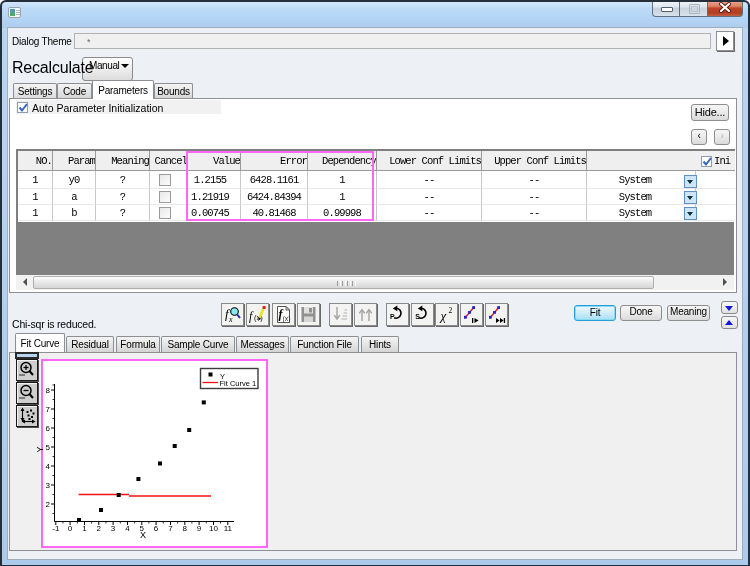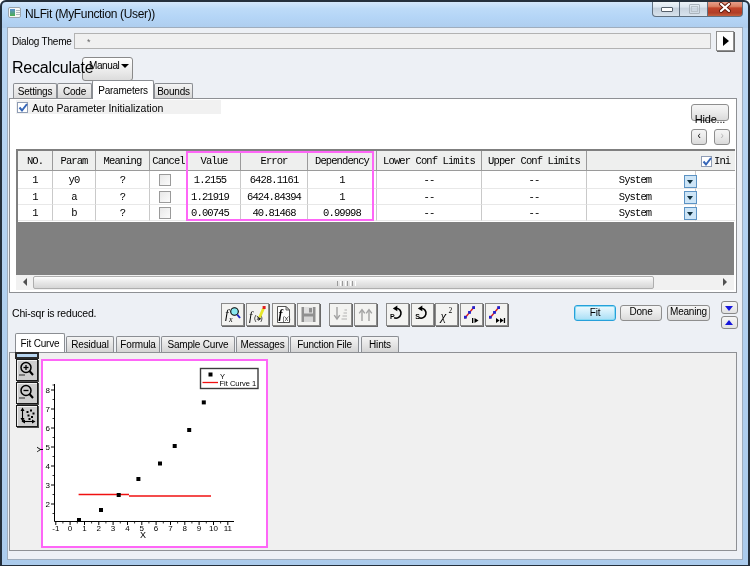--- a/index.html
+++ b/index.html
@@ -35,21 +35,21 @@
 .cb{position:absolute;width:11px;height:11px;background:#fff;border:1px solid #8e9cb4;box-sizing:border-box;z-index:6;}
 .cb.gray{width:12px;height:12px;background:linear-gradient(135deg,#e8e8e8,#fbfbfb);border-color:#9a9a9a;}
 .cb svg{position:absolute;left:-1px;top:-2px;}
 
 .pbtn{position:absolute;box-sizing:border-box;border:1px solid #8e8e8e;border-radius:3px;background:linear-gradient(#f5f5f5,#ececec 45%,#dadada);font-size:10px;letter-spacing:-0.2px;text-align:center;color:#000;z-index:6;white-space:nowrap;}
 
 #tbl{position:absolute;left:16px;top:149px;width:719px;height:73px;z-index:5;overflow:hidden;}
 #tbl .outer{position:absolute;left:0;top:0;width:2000px;height:2px;background:#7f7f7f;}
 #tbl .outerl{position:absolute;left:0;top:0;width:2px;height:73px;background:#7f7f7f;}
 #thead{position:absolute;left:2px;top:2px;height:20px;width:2000px;background:#eeefee;border-bottom:1px solid #9a9a9a;box-sizing:border-box;}
-.hc{position:absolute;top:0;height:19px;border-right:1px solid #9a9a9a;box-sizing:border-box;font-family:"Liberation Mono",monospace;font-size:10.5px;letter-spacing:-0.9px;text-align:center;padding-top:4px;white-space:nowrap;overflow:hidden;}
+.hc{position:absolute;top:0;height:19px;border-right:1px solid #9a9a9a;box-sizing:border-box;font-family:"Liberation Mono",monospace;font-size:10.5px;letter-spacing:-0.9px;text-align:right;padding-top:4px;white-space:nowrap;overflow:hidden;}
 .trow{position:absolute;left:2px;width:2000px;background:#fff;}
 .tc{position:absolute;top:0;height:100%;border-right:1px solid #c9c9c9;border-bottom:1px solid #e8e8e8;box-sizing:border-box;font-family:"Liberation Mono",monospace;font-size:10.5px;letter-spacing:-0.9px;text-align:center;white-space:nowrap;overflow:hidden;}
 #magenta{position:absolute;left:186px;top:151px;width:188px;height:70px;border:2px solid #fe66f7;box-sizing:border-box;z-index:7;}
 
 .dd{position:absolute;width:13px;height:13px;background:#cde5f7;border:1px solid #5c93c4;box-sizing:border-box;z-index:7;}
 .dd .tri{position:absolute;left:2px;top:4px;width:0;height:0;border-top:4px solid #10303f;border-left:3.5px solid transparent;border-right:3.5px solid transparent;}
 #grayarea{position:absolute;left:16px;top:222px;width:718px;height:53px;background:#808080;z-index:5;}
 
 #hscroll{position:absolute;left:16px;top:275px;width:718px;height:15px;background:#f1f1f1;z-index:5;}
 #hthumb{position:absolute;left:17px;top:1px;width:621px;height:13px;border:1px solid #aeaeae;border-radius:2px;background:linear-gradient(#fdfdfd,#e9e9e9 45%,#d6d6d6);box-sizing:border-box;}
@@ -67,21 +67,20 @@
 </style>
 </head>
 <body>
 <div id="win">
   <div id="frame"></div>
   <div id="titlebar"></div>
   <div id="title-ico">
       <div class="g"></div>
       <div class="l"></div>
     </div>
-  <div id="title-txt">NLFit (MyFunction (User))</div>
   <div class="wbtn" id="btn-min">
       <div class="ic"></div>
     </div>
   <div class="wbtn" id="btn-max">
       <div class="ic"></div>
     </div>
   <div class="wbtn" id="btn-close">
       <svg width="34" height="16" viewBox="0 0 34 16" style="position:absolute;left:0;top:0;">
         <g stroke="#5e1608" stroke-width="4" stroke-linecap="round">
           <line x1="13" y1="4" x2="21" y2="11"></line>
@@ -114,21 +113,21 @@
   <div class="tab" style="left:154px;top:83px;width:39px;height:16px;">Bounds</div>
   <div class="panel" id="panel1" style="left:9px;top:98px;width:728px;height:195px;"></div>
 
   <div style="position:absolute;left:16px;top:100px;width:205px;height:14px;background:#f1f1f1;z-index:5;"></div>
   <div class="cb" style="left:17px;top:102px;">
       <svg width="13" height="13" viewBox="0 0 13 13">
         <path d="M2.5 6.5 L5 9.5 L10 3" stroke="#3566b8" stroke-width="2" fill="none"></path>
       </svg>
     </div>
   <div class="lbl" style="left:32px;top:102px;font-size:10.5px;letter-spacing:0;text-align:center;">Auto Parameter Initialization</div>
-  <div class="pbtn" style="left:691px;top:104px;width:38px;height:17px;padding-top:8px;font-size:11px;">Hide...</div>
+  <div class="pbtn" style="left:691px;top:104px;width:38px;height:17px;padding-top:1px;font-size:11px;">Hide...</div>
   <div class="pbtn" style="left:691px;top:129px;width:16px;height:16px;">‹</div>
   <div class="pbtn" style="left:714px;top:129px;width:16px;height:16px;color:#b5b5b5;">›</div>
 
   <div id="tbl">
     <div class="outerl"></div>
       <div class="outer"></div>
     <div id="thead">
       <div class="hc" style="left:0px;width:35px;">NO.</div>
       <div class="hc" style="left:35px;width:43px;">Param</div>
       <div class="hc" style="left:78px;width:54px;">Meaning</div>
@@ -203,21 +202,21 @@
     <div class="sarrow" style="left:7px;border-right:4px solid #505050;border-top:4px solid transparent;border-bottom:4px solid transparent;"></div>
     <div id="hthumb">
         <div style="position:absolute;left:303px;top:4px;width:2px;height:5px;border-left:1px solid #9a9a9a;border-right:1px solid #fff;"></div>
         <div style="position:absolute;left:308px;top:4px;width:2px;height:5px;border-left:1px solid #9a9a9a;border-right:1px solid #fff;"></div>
         <div style="position:absolute;left:313px;top:4px;width:2px;height:5px;border-left:1px solid #9a9a9a;border-right:1px solid #fff;"></div>
         <div style="position:absolute;left:318px;top:4px;width:2px;height:5px;border-left:1px solid #9a9a9a;border-right:1px solid #fff;"></div>
       </div>
     <div class="sarrow" style="left:707px;border-left:4px solid #505050;border-top:4px solid transparent;border-bottom:4px solid transparent;"></div>
   </div>
 
-  <div class="lbl" style="left:12px;top:307px;font-size:10.5px;">Chi-sqr is reduced.</div>
+  <div class="lbl" style="left:12px;top:318px;font-size:10.5px;">Chi-sqr is reduced.</div>
   <div class="tbtn" style="left:221px;">
     <svg width="21" height="21" viewBox="0 0 21 21">
         <text x="3" y="14" font-family="Liberation Serif" font-style="italic" font-size="13" fill="#000">f</text>
         <text x="7" y="18" font-family="Liberation Serif" font-style="italic" font-size="8" fill="#000">x</text>
         <circle cx="12.5" cy="7.5" r="3.8" fill="#8ae8f0" stroke="#000" stroke-width="1.1"></circle>
         <line x1="15.2" y1="10.5" x2="18" y2="14" stroke="#1724c4" stroke-width="2"></line>
       </svg>
   </div>
   <div class="tbtn" style="left:246px;">
     <svg width="21" height="21" viewBox="0 0 21 21">

